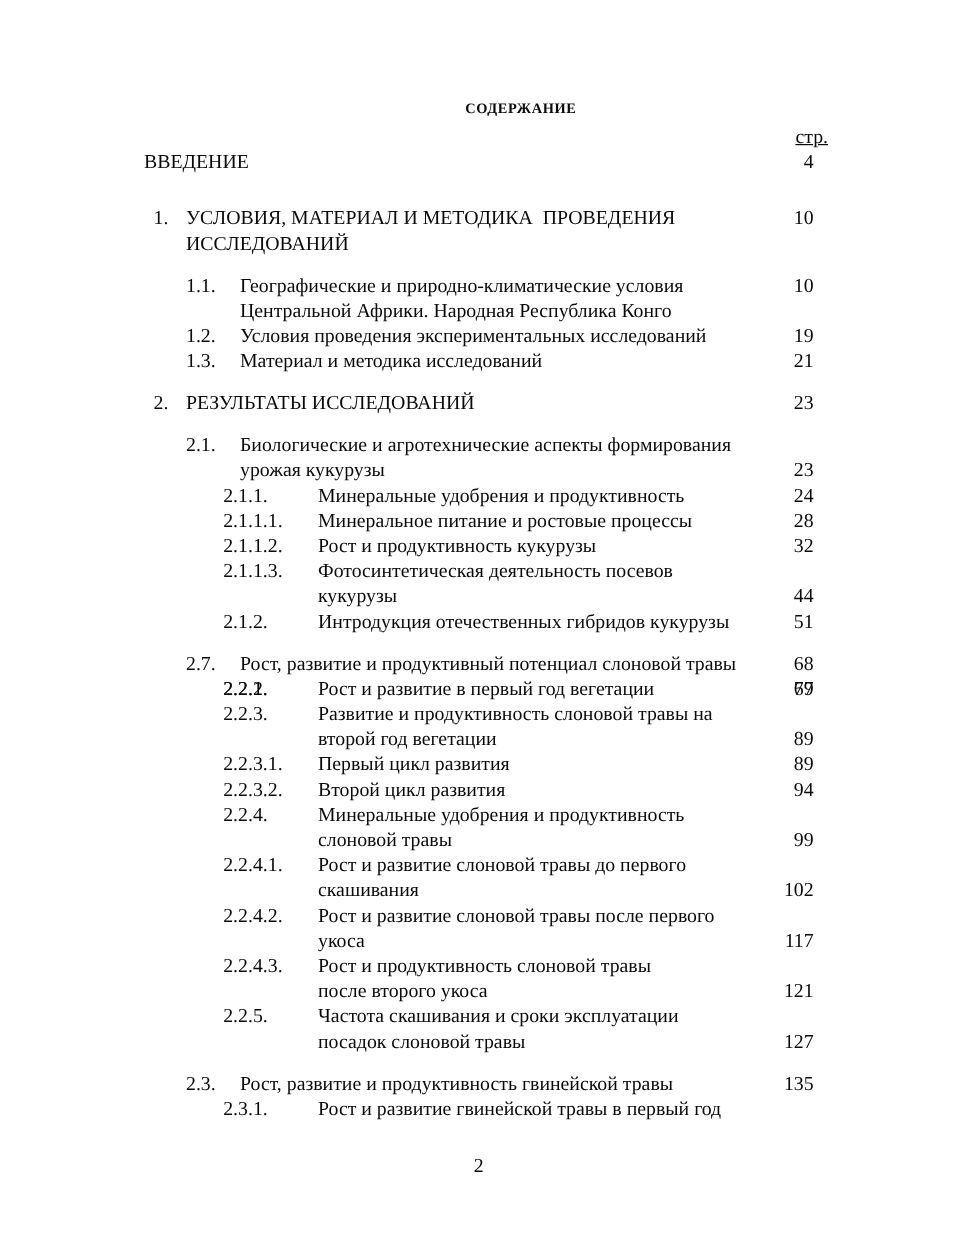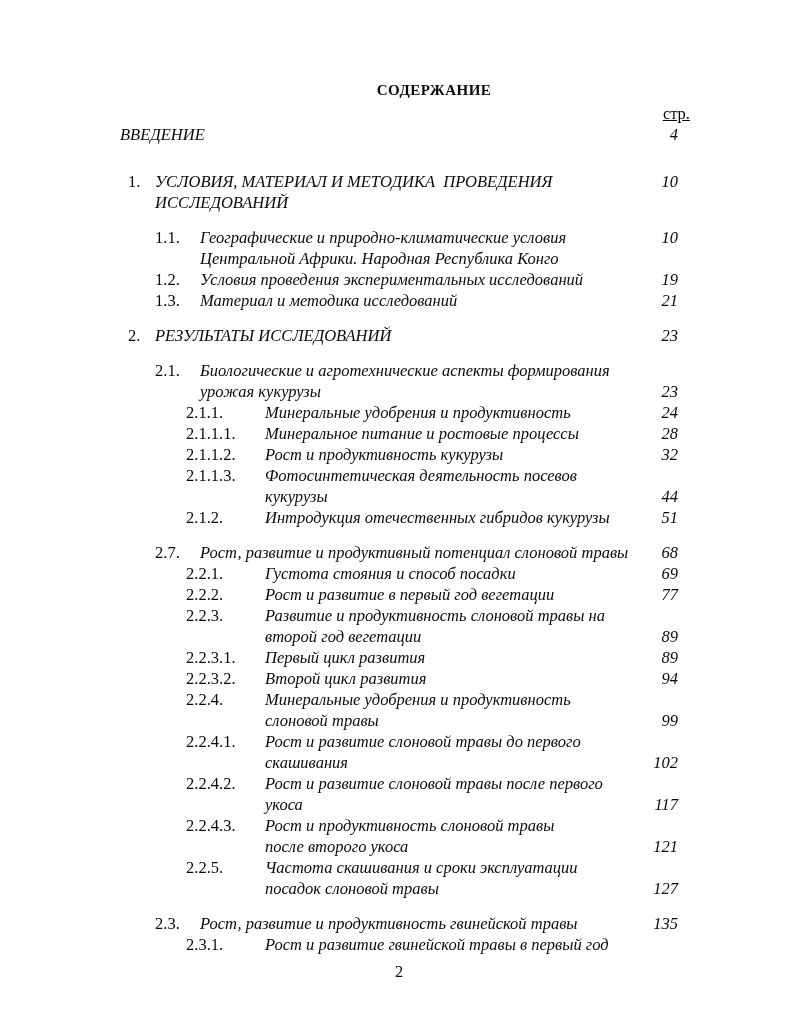--- a/index.html
+++ b/index.html
@@ -16,21 +16,21 @@
     overflow: hidden;
   }
   .toc {
     margin-left: 118px;
     width: 574px;
     padding-top: 80px;
     font-size: 16.5px;
     line-height: 21px;
   }
   .title {
-    font-size: 15px;
+    font-size: 12px;
     font-weight: bold;
     text-align: center;
     letter-spacing: 0.5px;
     margin: 0;
     padding-left: 58px;
   }
   .col-header {
     text-align: right;
     padding-right: 2px;
     margin-top: 2px;
@@ -41,21 +41,21 @@
   .row.gap { margin-top: 14px; }
   .row.gap-lg { margin-top: 26px; }
   .num { position: absolute; top: 0; white-space: pre; }
   .lvl0 .text { padding-left: 2px; }
   .lvl1 .num { left: 10px; }
   .lvl1 .text { padding-left: 37px; }
   .lvl2 .num { left: 37px; }
   .lvl2 .text { padding-left: 82px; }
   .lvl3 .num { left: 68px; }
   .lvl3 .text { padding-left: 147px; }
-  .line { position: relative; white-space: pre; font-style: italic; }
+  .line { position: relative; white-space: pre; }
   .pagenum {
     position: absolute;
     right: 14px;
     top: 0;
     white-space: pre;
   }
   .footer-num {
     position: absolute;
     left: 0;
     right: 0;
@@ -148,21 +148,21 @@
       </div>
       <div class="row lvl2 gap">
         <span class="num">2.7.</span>
         <div class="text">
           <div class="line"><span>Рост, развитие и продуктивный потенциал слоновой травы</span><span class="pagenum">68</span></div>
         </div>
       </div>
       <div class="row lvl3">
         <span class="num">2.2.1.</span>
         <div class="text">
-          <div class="line"><span>Густота стояния и способ посадки</span><span class="pagenum">69</span></div>
+          <div class="line"><span class="pagenum">69</span></div>
         </div>
       </div>
       <div class="row lvl3">
         <span class="num">2.2.2.</span>
         <div class="text">
           <div class="line"><span>Рост и развитие в первый год вегетации</span><span class="pagenum">77</span></div>
         </div>
       </div>
       <div class="row lvl3">
         <span class="num">2.2.3.</span>

